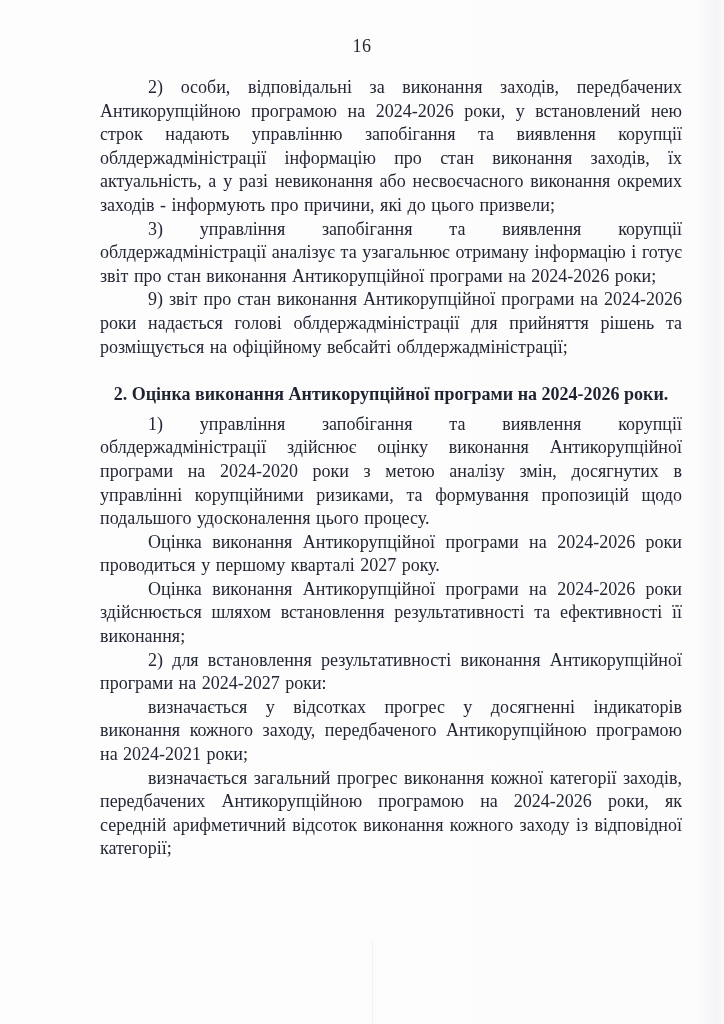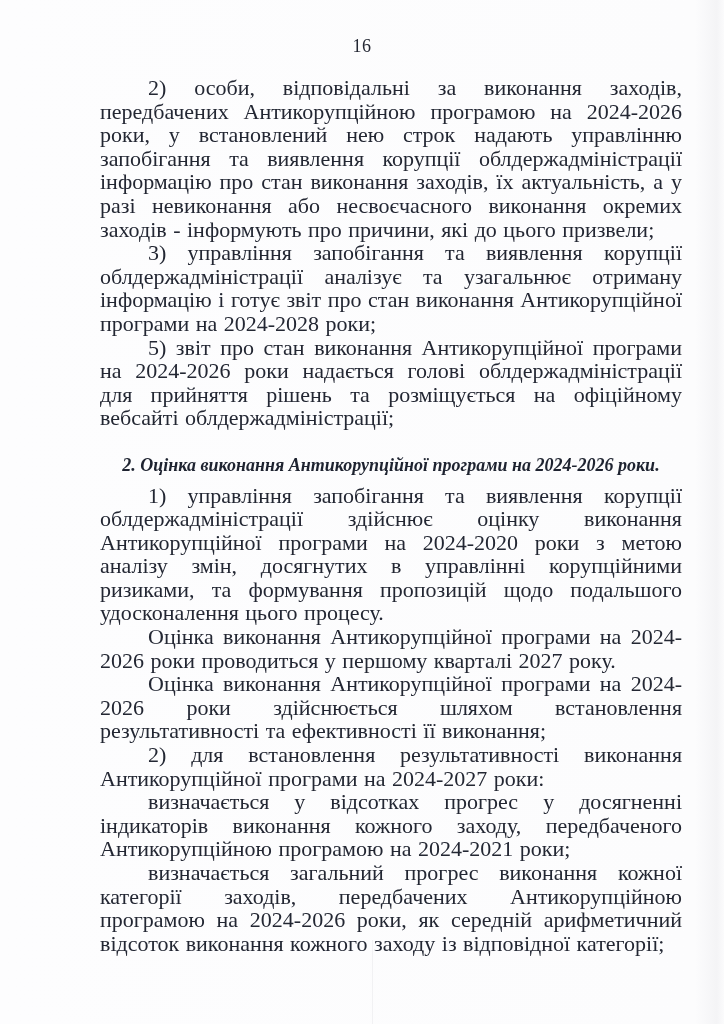--- a/index.html
+++ b/index.html
@@ -38,47 +38,46 @@
     letter-spacing: 0.5px;
   }
   .content {
     position: absolute;
     top: 76px;
     left: 100px;
     width: 582px;
   }
   .para {
     margin: 0;
-    font-size: 22px;
+    font-size: 18px;
     line-height: 23.6px;
     text-align: justify;
     text-indent: 48px;
     word-spacing: 1px;
   }
   .heading {
     margin: 24px 0 6px 0;
     font-size: 18px;
     line-height: 23.6px;
     font-weight: bold;
     text-align: center;
     text-indent: 0;
     color: #1e2330;
-    font-style: italic;
   }
 </style>
 </head>
 <body>
 
 <div class="page">
   <div class="page-number">16</div>
 
   <div class="content">
     <p class="para">2) особи, відповідальні за виконання заходів, передбачених Антикорупційною програмою на 2024-2026 роки, у встановлений нею строк надають управлінню запобігання та виявлення корупції облдержадміністрації інформацію про стан виконання заходів, їх актуальність, а у разі невиконання або несвоєчасного виконання окремих заходів - інформують про причини, які до цього призвели;</p>
-    <p class="para">3) управління запобігання та виявлення корупції облдержадміністрації аналізує та узагальнює отриману інформацію і готує звіт про стан виконання Антикорупційної програми на 2024-2028 роки;</p>
-    <p class="para">5) звіт про стан виконання Антикорупційної програми на 2024-2026 роки надається голові облдержадміністрації для прийняття рішень та розміщується на офіційному вебсайті облдержадміністрації;</p>
+    <p class="para">3) управління запобігання та виявлення корупції облдержадміністрації аналізує та узагальнює отриману інформацію і готує звіт про стан виконання Антикорупційної програми на 2024-2026 роки;</p>
+    <p class="para">9) звіт про стан виконання Антикорупційної програми на 2024-2026 роки надається голові облдержадміністрації для прийняття рішень та розміщується на офіційному вебсайті облдержадміністрації;</p>
 
     <h2 class="heading">2. Оцінка виконання Антикорупційної програми на 2024-2026 роки.</h2>
 
     <p class="para">1) управління запобігання та виявлення корупції облдержадміністрації здійснює оцінку виконання Антикорупційної програми на 2024-2020 роки з метою аналізу змін, досягнутих в управлінні корупційними ризиками, та формування пропозицій щодо подальшого удосконалення цього процесу.</p>
     <p class="para">Оцінка виконання Антикорупційної програми на 2024-2026 роки проводиться у першому кварталі 2027 року.</p>
     <p class="para">Оцінка виконання Антикорупційної програми на 2024-2026 роки здійснюється шляхом встановлення результативності та ефективності її виконання;</p>
     <p class="para">2) для встановлення результативності виконання Антикорупційної програми на 2024-2027 роки:</p>
     <p class="para">визначається у відсотках прогрес у досягненні індикаторів виконання кожного заходу, передбаченого Антикорупційною програмою на 2024-2021 роки;</p>
     <p class="para">визначається загальний прогрес виконання кожної категорії заходів, передбачених Антикорупційною програмою на 2024-2026 роки, як середній арифметичний відсоток виконання кожного заходу із відповідної категорії;</p>
   </div>

